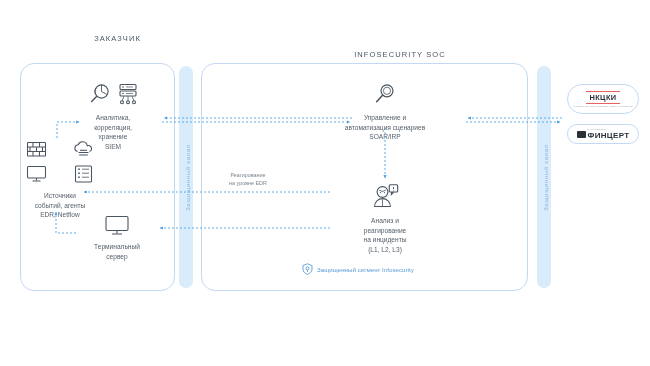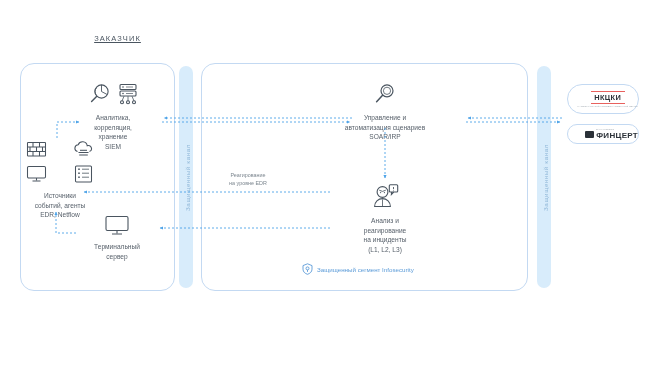--- a/index.html
+++ b/index.html
@@ -25,21 +25,21 @@
     border-radius: 14px;
     background: #ffffff;
   }
   .small-box {
     position: absolute;
     border: 1px solid #c3d9f2;
     border-radius: 15px;
     background: #fff;
     display: flex;
     align-items: center;
-    justify-content: flex-end;
+    justify-content: center;
   }
   .channel {
     position: absolute;
     background: #d8ecfb;
     border-radius: 9px;
   }
   .channel-label {
     position: absolute;
     font-size: 6.2px;
     letter-spacing: 0.6px;
@@ -92,21 +92,22 @@
   .logo-fincert .sup { font-size: 2.2px; color: #9aa3ab; letter-spacing: 0.2px; margin-bottom:0.5px;}
   .logo-fincert .word { font-size: 8px; font-weight: bold; letter-spacing: 0.3px; color: #2b3138; }
 
   svg.overlay { position: absolute; left: 0; top: 0; width: 650px; height: 366px; pointer-events: none; }
 </style>
 </head>
 <body>
 
 <div id="canvas">
 
-  <div class="panel-title" style="left:40px; top:34px; width:155px;text-decoration:underline;">ЗАКАЗЧИК</div>
+  <div class="panel-title" style="left:40px; top:34px; width:155px;">ЗАКАЗЧИК</div>
+  <div class="panel-title" style="left:285px; top:50px; width:230px;">INFOSECURITY SOC</div>
 
   <div class="panel" style="left:20px; top:63px; width:155px; height:228px;"></div>
   <div class="panel" style="left:201px; top:63px; width:327px; height:228px;"></div>
 
   <div class="channel" style="left:179px; top:66px; width:14px; height:222px;"></div>
   <div class="channel" style="left:537px; top:66px; width:14px; height:222px;"></div>
 
   <div class="channel-label" style="left:143px; top:174px; width:88px; text-align:center; transform: rotate(-90deg);">Защищенный канал</div>
   <div class="channel-label" style="left:501px; top:174px; width:88px; text-align:center; transform: rotate(-90deg);">Защищенный канал</div>
 

